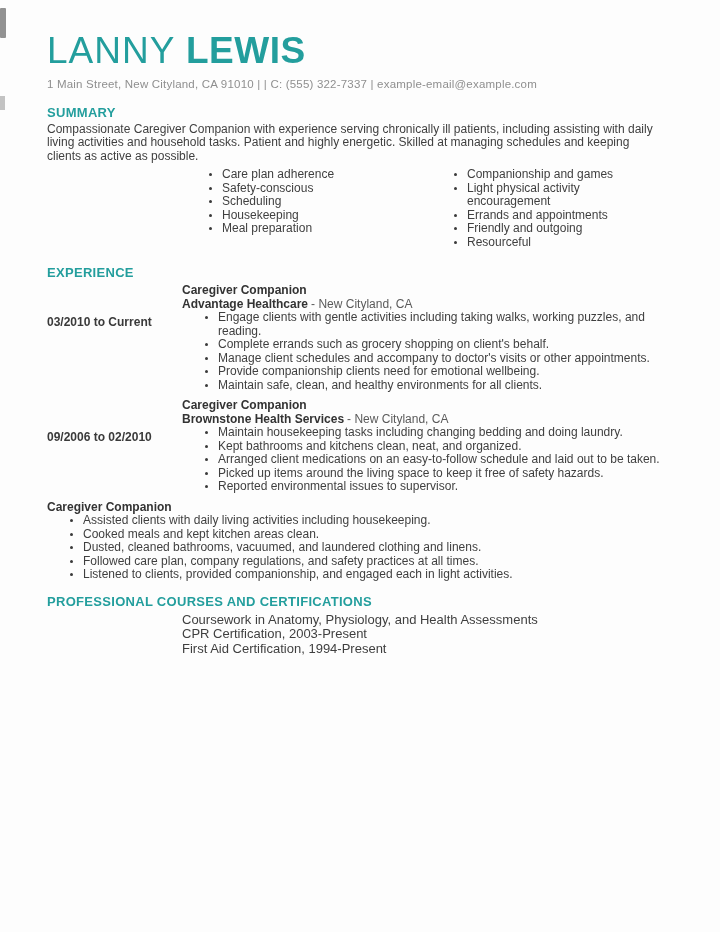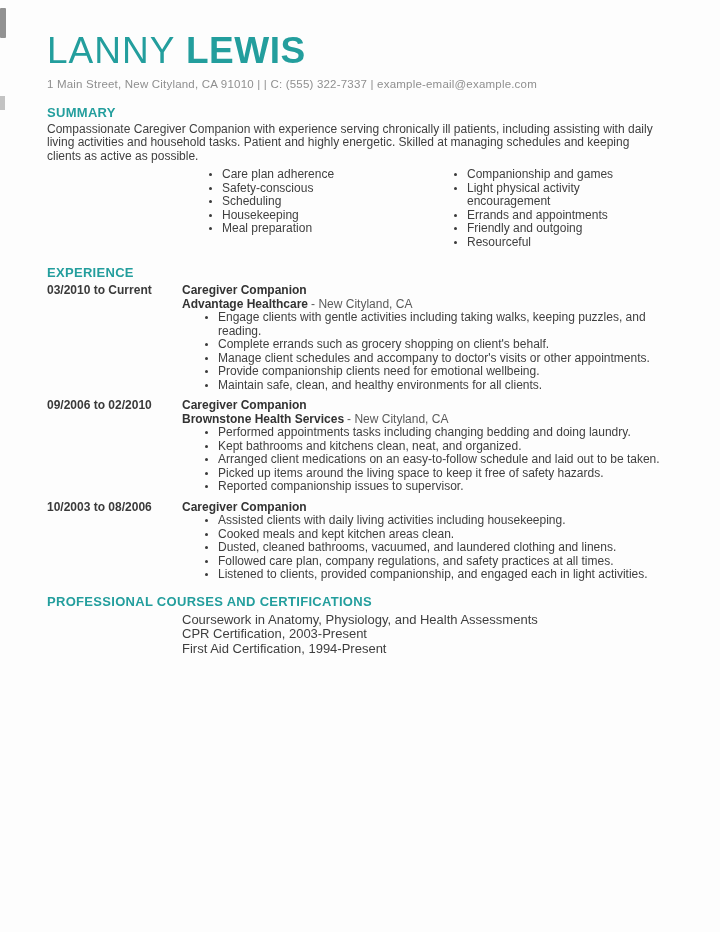--- a/index.html
+++ b/index.html
@@ -76,20 +76,21 @@
   .sec-experience h2{margin-top:16px;margin-bottom:4px;}
   .job{
     display:flex;
     margin-bottom:7px;
     font-size:12px;line-height:13.5px;
   }
   .job-dates{
     width:135px;flex:none;
     font-weight:bold;
     color:#3a3a3a;
+    margin-top:32px;
   }
   .job-body{flex:1;}
   .job-title{font-weight:bold;color:#333;}
   .job-company .co{font-weight:bold;color:#333;}
   .job-company .loc{color:#5a5a5a;margin-left:3px;}
   .job-body ul{
     margin:0;padding:0 0 0 36px;
     list-style:disc;
     width:500px;
   }
@@ -138,46 +139,45 @@
 
   <section class="sec-experience">
     <h2>EXPERIENCE</h2>
 
     <div class="job">
       <div class="job-dates">03/2010 to Current</div>
       <div class="job-body">
         <div class="job-title">Caregiver Companion</div>
         <div class="job-company"><span class="co">Advantage Healthcare</span><span class="loc">- New Cityland, CA</span></div>
         <ul>
-          <li>Engage clients with gentle activities including taking walks, keeping puzzles, and reading.</li>
+          <li>Engage clients with gentle activities including taking walks, working puzzles, and reading.</li>
           <li>Complete errands such as grocery shopping on client's behalf.</li>
           <li>Manage client schedules and accompany to doctor's visits or other appointments.</li>
           <li>Provide companionship clients need for emotional wellbeing.</li>
           <li>Maintain safe, clean, and healthy environments for all clients.</li>
         </ul>
       </div>
     </div>
 
     <div class="job">
       <div class="job-dates">09/2006 to 02/2010</div>
       <div class="job-body">
         <div class="job-title">Caregiver Companion</div>
         <div class="job-company"><span class="co">Brownstone Health Services</span><span class="loc">- New Cityland, CA</span></div>
         <ul>
-          <li>Performed appointments tasks including changing bedding and doing laundry.</li>
+          <li>Maintain housekeeping tasks including changing bedding and doing laundry.</li>
           <li>Kept bathrooms and kitchens clean, neat, and organized.</li>
           <li>Arranged client medications on an easy-to-follow schedule and laid out to be taken.</li>
           <li>Picked up items around the living space to keep it free of safety hazards.</li>
-          <li>Reported companionship issues to supervisor.</li>
+          <li>Reported environmental issues to supervisor.</li>
         </ul>
       </div>
     </div>
 
     <div class="job">
-      <div class="job-dates">10/2003 to 08/2006</div>
       <div class="job-body">
         <div class="job-title">Caregiver Companion</div>
         <ul>
           <li>Assisted clients with daily living activities including housekeeping.</li>
           <li>Cooked meals and kept kitchen areas clean.</li>
           <li>Dusted, cleaned bathrooms, vacuumed, and laundered clothing and linens.</li>
           <li>Followed care plan, company regulations, and safety practices at all times.</li>
           <li>Listened to clients, provided companionship, and engaged each in light activities.</li>
         </ul>
       </div>

